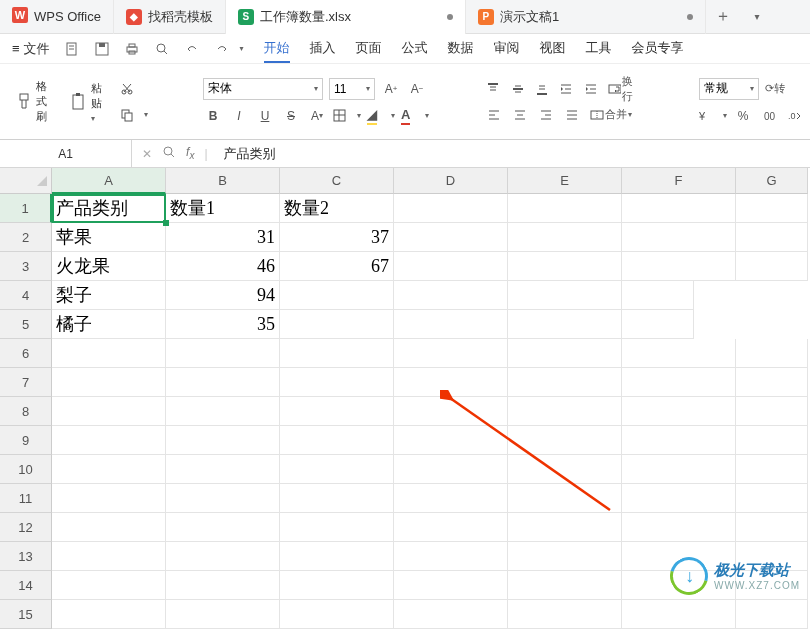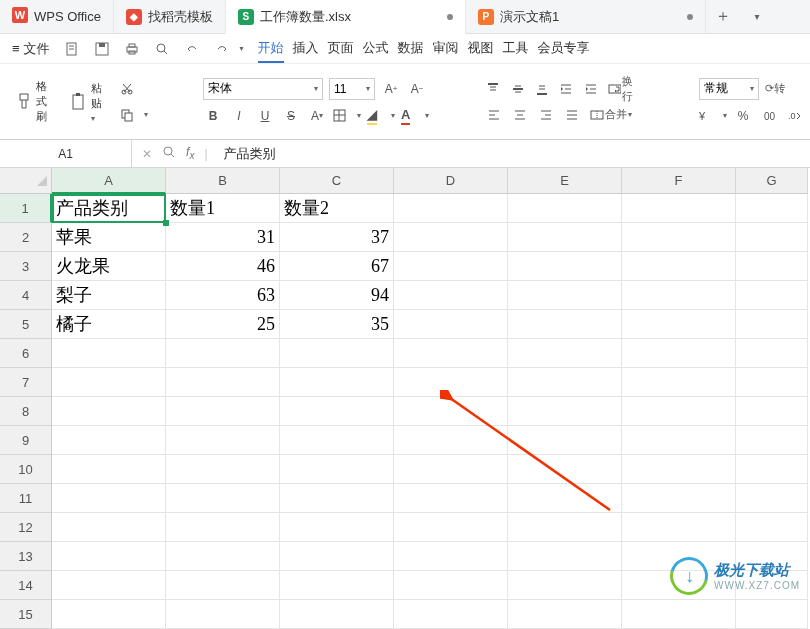--- a/index.html
+++ b/index.html
@@ -13,21 +13,21 @@
 .tab-badge { width: 16px; height: 16px; border-radius: 3px; display: flex; align-items: center; justify-content: center; font-size: 10px; font-weight: bold; color: #fff; }
 .badge-red { background: #e74c3c; }
 .badge-green { background: #1fa05c; }
 .badge-orange { background: #f5762e; }
 .tab-add { width: 34px; display: flex; align-items: center; justify-content: center; font-size: 16px; color: #666; }
 
 
 .menubar { height: 30px; background: #fff; display: flex; align-items: center; padding: 0 8px; gap: 6px; border-bottom: 1px solid #eee; }
 .menu-icon-btn { width: 24px; height: 24px; display: flex; align-items: center; justify-content: center; color: #555; border-radius: 3px; cursor: pointer; }
 .menu-file { display: flex; align-items: center; gap: 4px; font-size: 13px; color: #333; padding: 0 4px; }
-.menu-tabs { display: flex; gap: 9px; margin-left: 8px; font-size: 13px; color: #333; }
+.menu-tabs { display: flex; gap: 20px; margin-left: 14px; font-size: 13px; color: #333; }
 .menu-tab { padding: 4px 0; cursor: pointer; }
 .menu-tab.active { color: #3670cf; border-bottom: 2px solid #3670cf; }
 
 
 .ribbon { height: 76px; background: #fff; display: flex; align-items: center; padding: 4px 10px; gap: 10px; border-bottom: 1px solid #d0d0d0; }
 .ribbon-btn-lg { display: flex; align-items: center; gap: 2px; font-size: 11px; color: #333; padding: 2px 4px; }
 .ribbon-icon-box { width: 24px; height: 22px; display: flex; align-items: center; justify-content: center; }
 .ribbon-sep { width: 1px; height: 56px; background: #e3e3e3; margin: 0 4px; }
 .ribbon-row { display: flex; align-items: center; gap: 6px; padding-left: 27px; }
 .ribbon-2rows { display: flex; flex-direction: column; gap: 6px; justify-content: center; }
@@ -415,31 +415,29 @@
         <div class="cell col-B num">46</div>
         <div class="cell col-C num">67</div>
         <div class="cell col-D"></div>
         <div class="cell col-E"></div>
         <div class="cell col-F"></div>
         <div class="cell col-G"></div>
       </div>
       <div class="row">
         <div class="row-h" style="height: 29px;">4</div>
         <div class="cell col-A">梨子</div>
-        <div class="cell col-B num">63</div>
         <div class="cell col-C num">94</div>
         <div class="cell col-D"></div>
         <div class="cell col-E"></div>
         <div class="cell col-F"></div>
         <div class="cell col-G"></div>
       </div>
       <div class="row">
         <div class="row-h" style="height: 29px;">5</div>
         <div class="cell col-A">橘子</div>
-        <div class="cell col-B num">25</div>
         <div class="cell col-C num">35</div>
         <div class="cell col-D"></div>
         <div class="cell col-E"></div>
         <div class="cell col-F"></div>
         <div class="cell col-G"></div>
       </div>
       <div class="row">
         <div class="row-h" style="height: 29px;">6</div>
         <div class="cell col-A"></div>
         <div class="cell col-B"></div>

